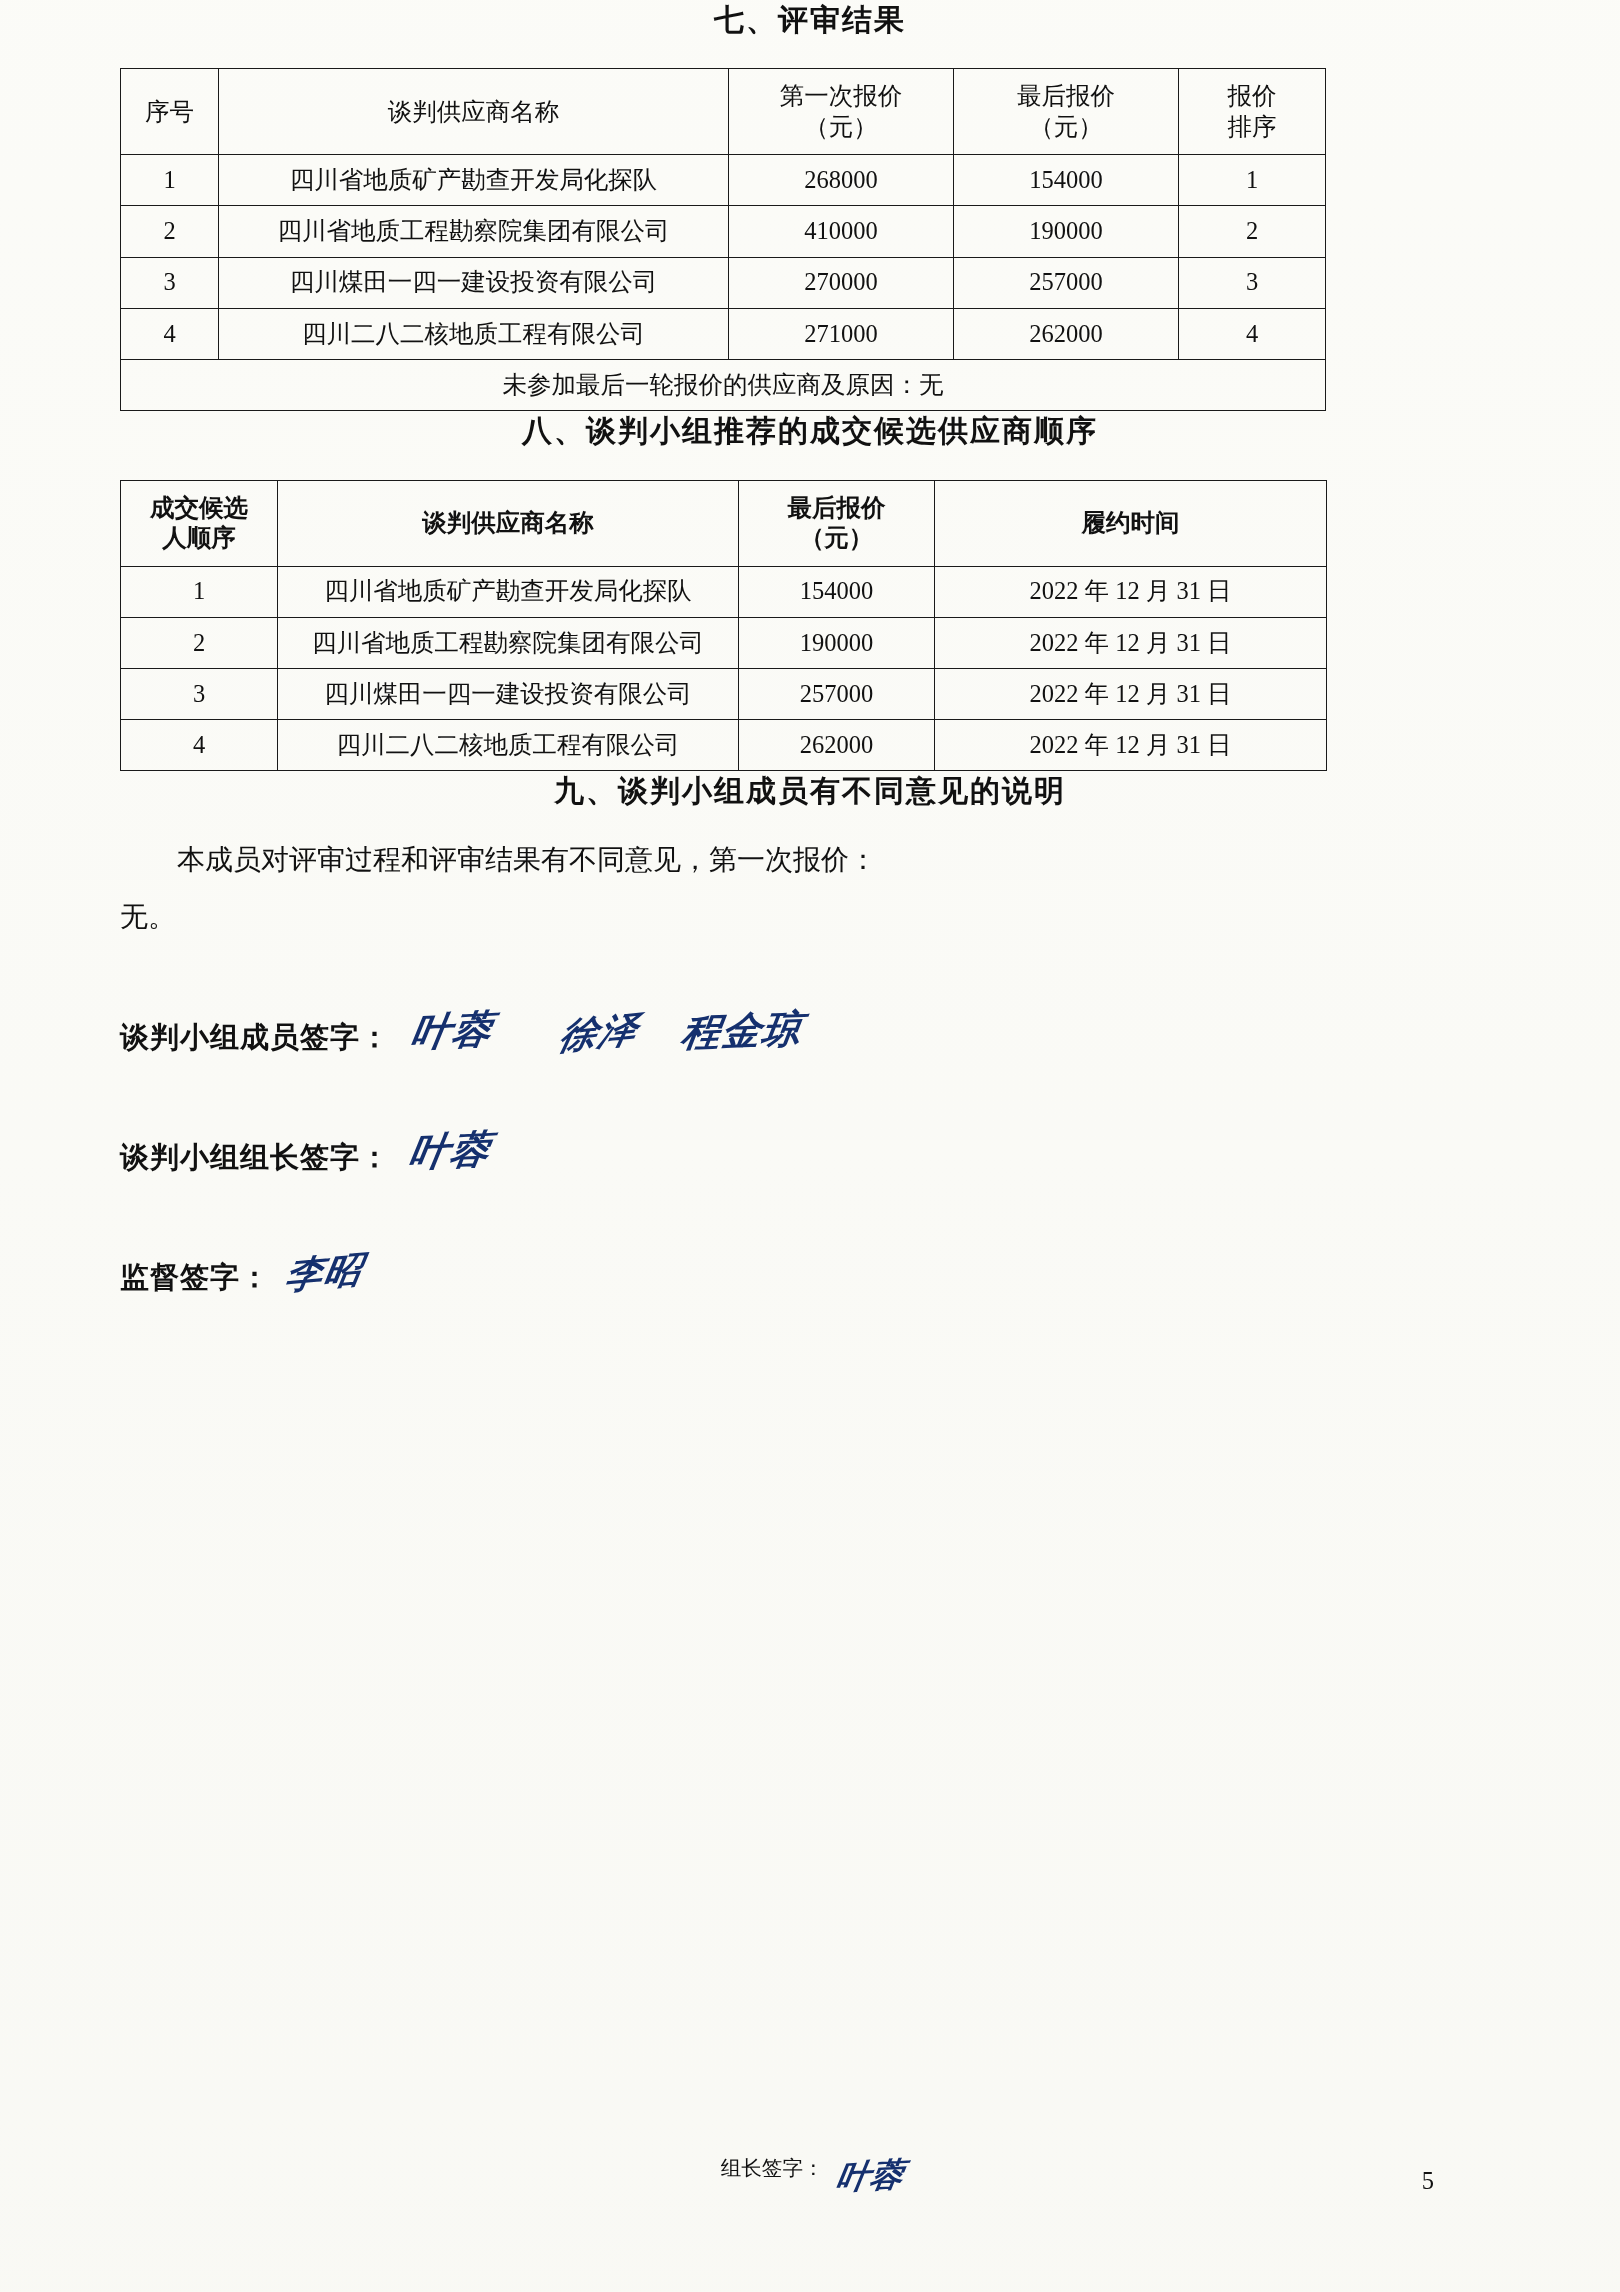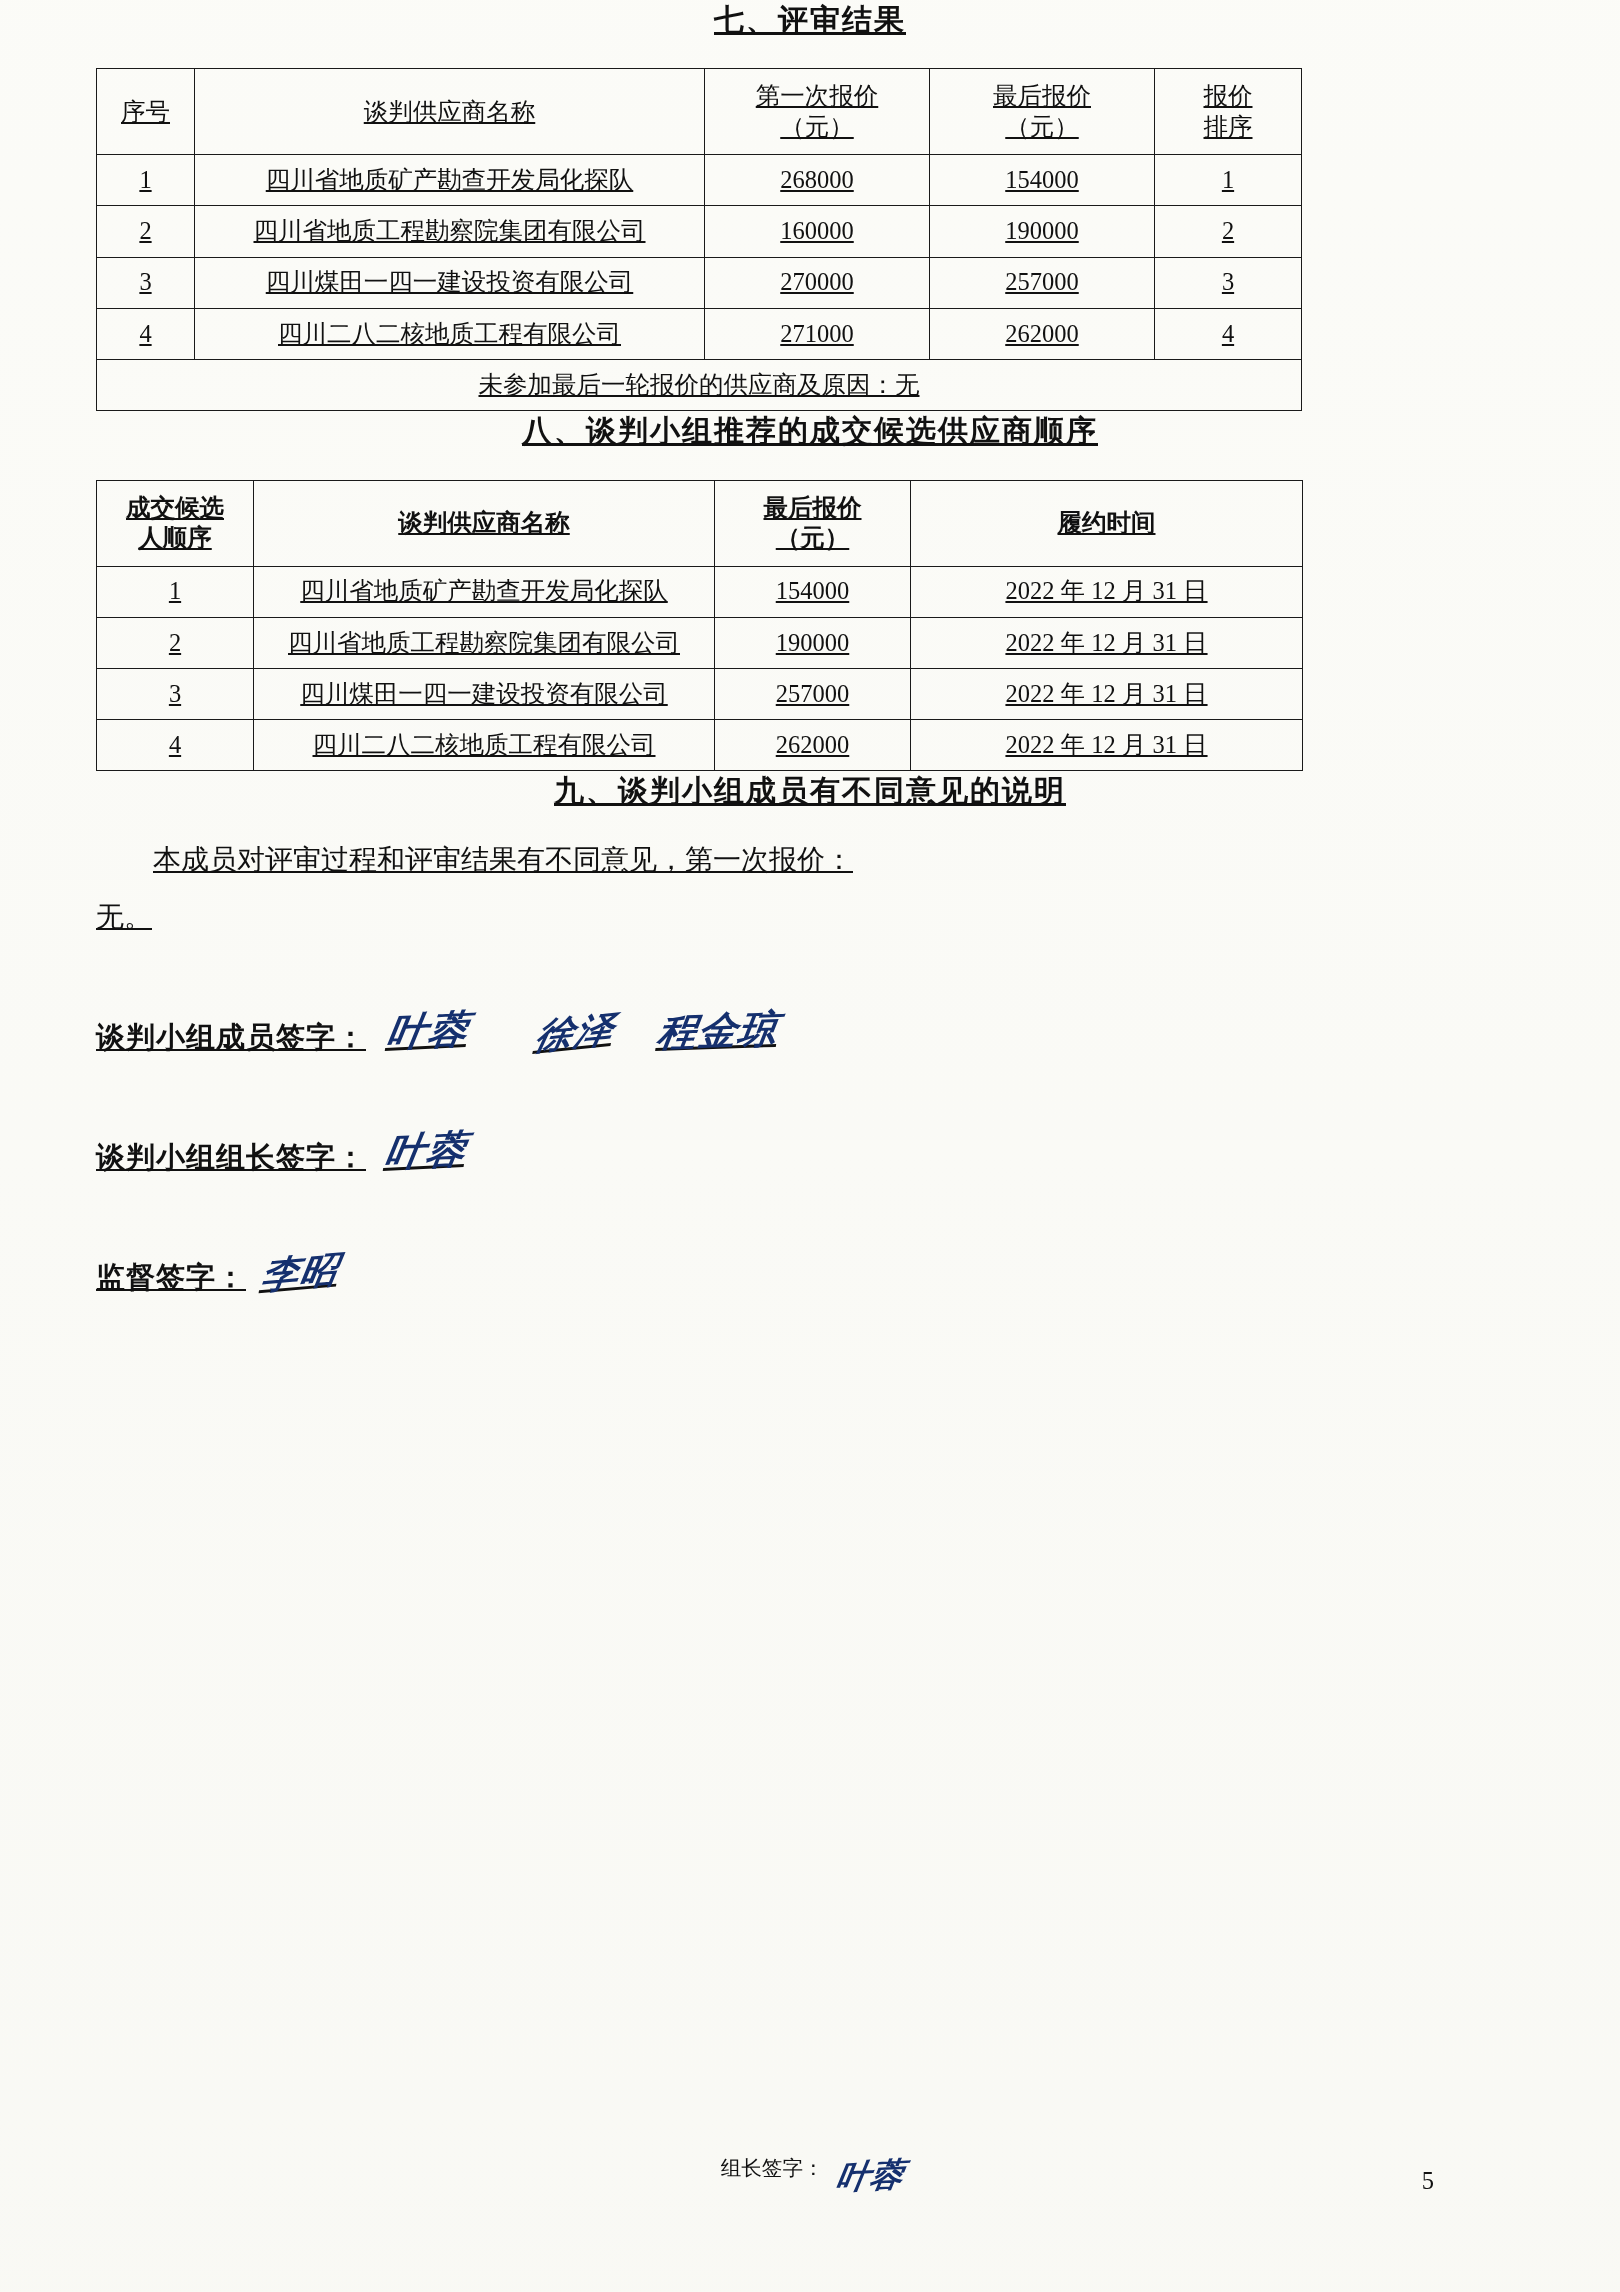--- a/index.html
+++ b/index.html
@@ -22,23 +22,22 @@
   .page::before {
     content: "";
     position: absolute;
     inset: 0;
     background:
       linear-gradient(180deg, rgba(250,250,245,0.6), rgba(246,246,240,0.6));
     pointer-events: none;
   }
   .content {
     position: relative;
-    padding: 0 96px;
+    padding: 0 120px;
     box-sizing: border-box;
-    text-decoration: underline;
   }
   h2.section {
     text-align: center;
     font-size: 30px;
     font-weight: bold;
     letter-spacing: 2px;
     margin: 0;
     padding: 0;
     font-family: "Liberation Serif", "DejaVu Serif", serif;
   }
@@ -178,21 +177,21 @@
         <tr>
           <td class="numcell">1</td>
           <td>四川省地质矿产勘查开发局化探队</td>
           <td class="numcell">268000</td>
           <td class="numcell">154000</td>
           <td class="numcell">1</td>
         </tr>
         <tr>
           <td class="numcell">2</td>
           <td>四川省地质工程勘察院集团有限公司</td>
-          <td class="numcell">160000</td>
+          <td class="numcell">410000</td>
           <td class="numcell">190000</td>
           <td class="numcell">2</td>
         </tr>
         <tr>
           <td class="numcell">3</td>
           <td>四川煤田一四一建设投资有限公司</td>
           <td class="numcell">270000</td>
           <td class="numcell">257000</td>
           <td class="numcell">3</td>
         </tr>

